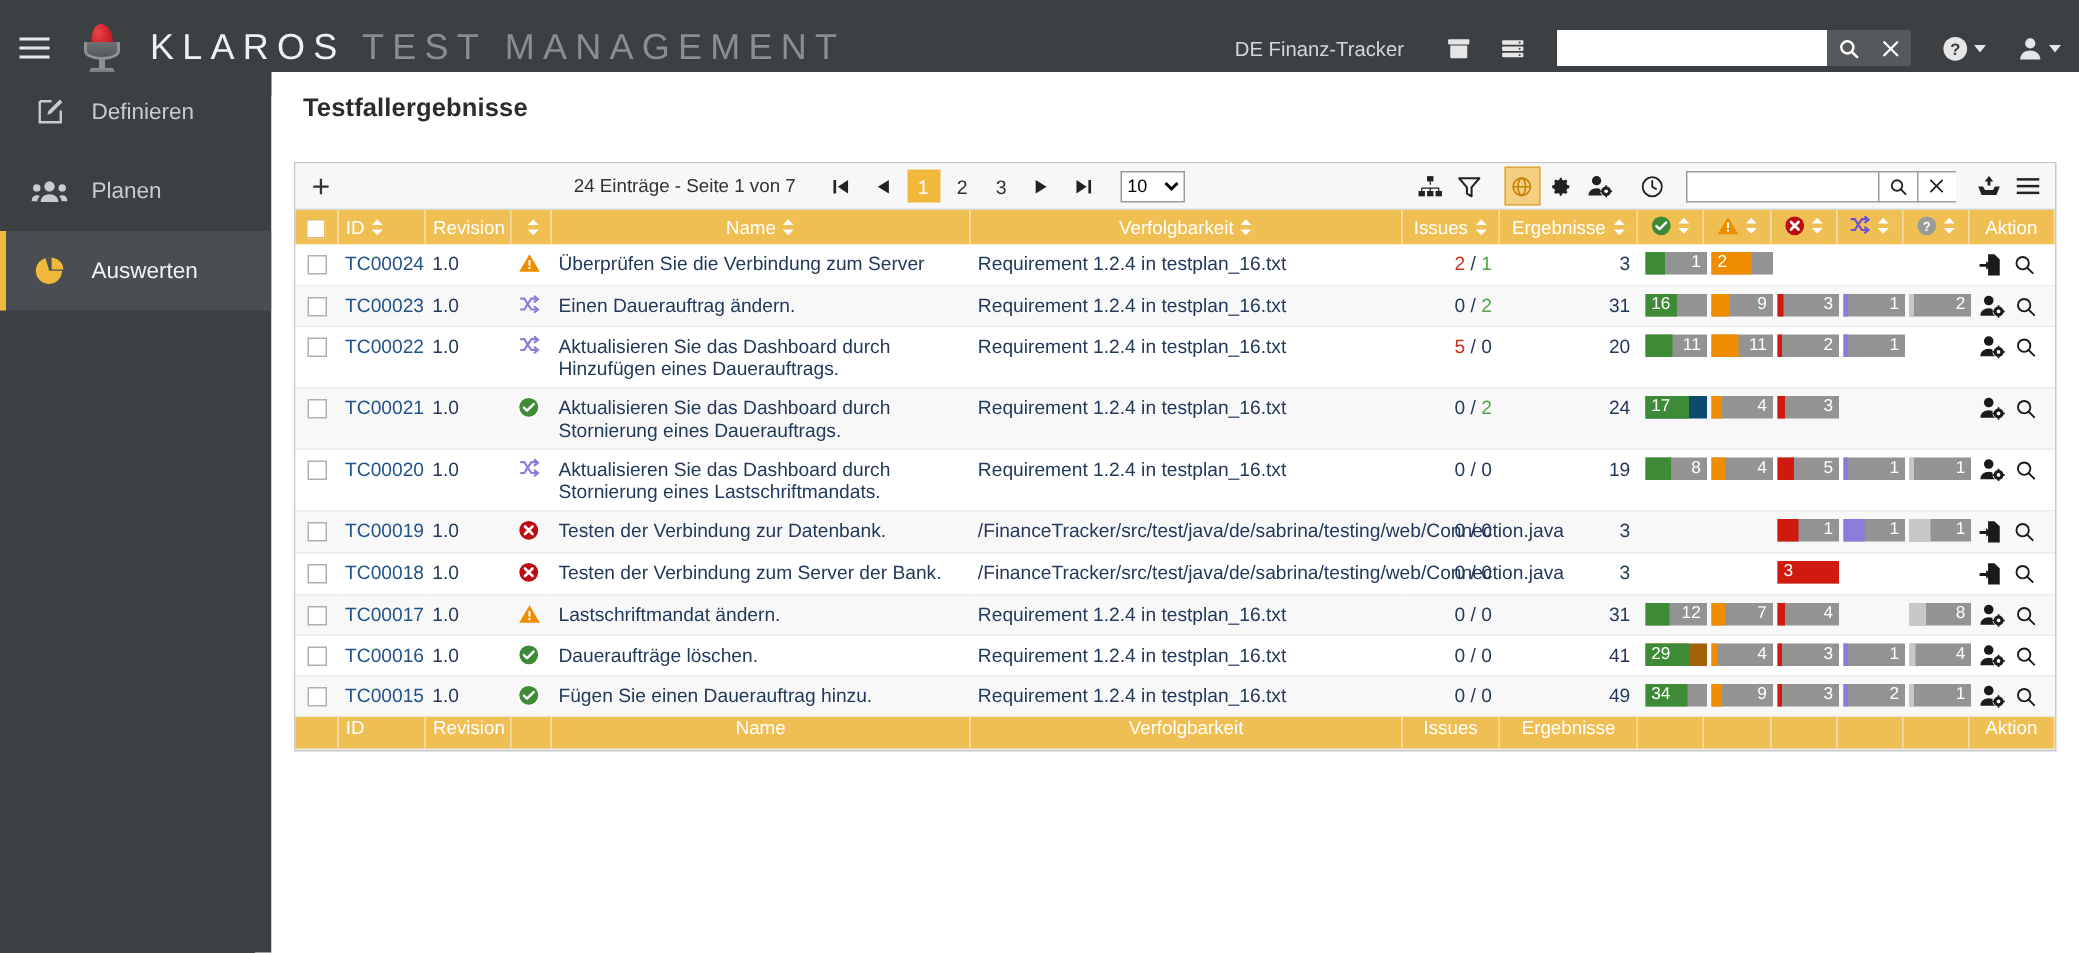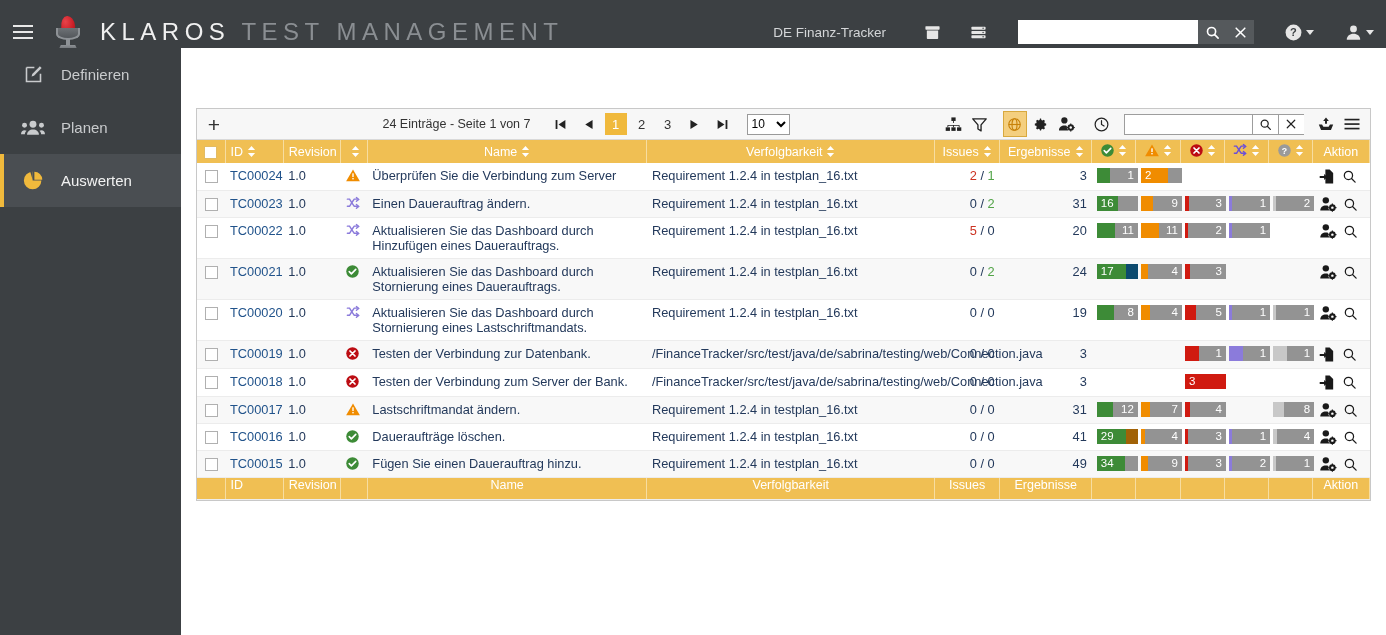--- a/index.html
+++ b/index.html
@@ -59,21 +59,21 @@
   .brand { display: flex; align-items: baseline; margin-left: 12px; }
   .brand-strong {
     font-size: 24px; letter-spacing: 5.5px; color: #f0f0f0; font-weight: 400;
   }
   .brand-light {
     font-size: 24px; letter-spacing: 5.5px; color: #8a8e92; font-weight: 300; margin-left: 11px;
   }
 
   .topbar-right {
     margin-left: auto; display: flex; align-items: center;
-    height: 48px; padding-right: 12px; gap: 18px; justify-content: flex-end;
+    height: 48px; padding-right: 12px; gap: 8px; justify-content: flex-end;
   }
   .proj-name { color: #d4d6d8; font-size: 13.5px; margin-right: 14px; white-space: nowrap; }
   .tb-icon {
     width: 28px; height: 30px; display: flex; align-items: center; justify-content: center;
     cursor: pointer; color: #e6e6e6;
   }
   .hdr-search-wrap { display: flex; align-items: center; margin-left: 8px; }
   .hdr-search {
     width: 180px; height: 24px; border: none; outline: none;
     background: #fff; padding: 0 5px; font-size: 13px; font-family: inherit;
@@ -350,20 +350,21 @@
         <path d="M13 2v9h9A9.2 9.2 0 0 0 13 2z" fill="#f0b93c"></path>
         <path d="M11 2a10 10 0 0 0-2.6.4L11 11z" fill="#4a4e52"></path>
       </svg>
     </span>
     <span>Auswerten</span>
   </div>
 
 </div>
 
 <div class="content">
+  <div class="page-title">Testfallergebnisse</div>
 
   <div class="panel">
 
     <div class="tbar">
       <div class="plus-btn">+</div>
 
       <div class="pager">
         <span class="pg-info">24 Einträge - Seite 1 von 7</span>
 
         <div class="pg-btn">

